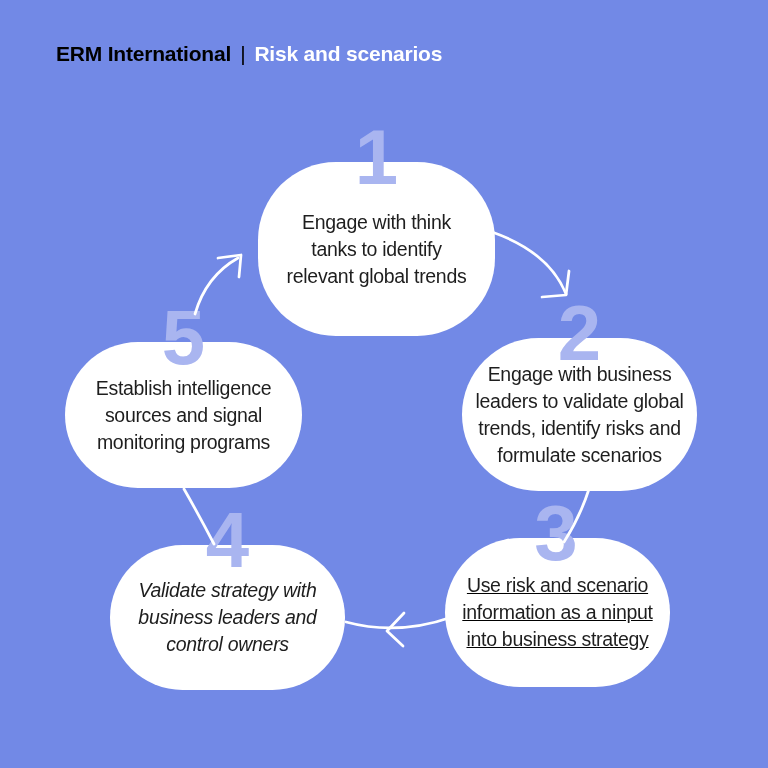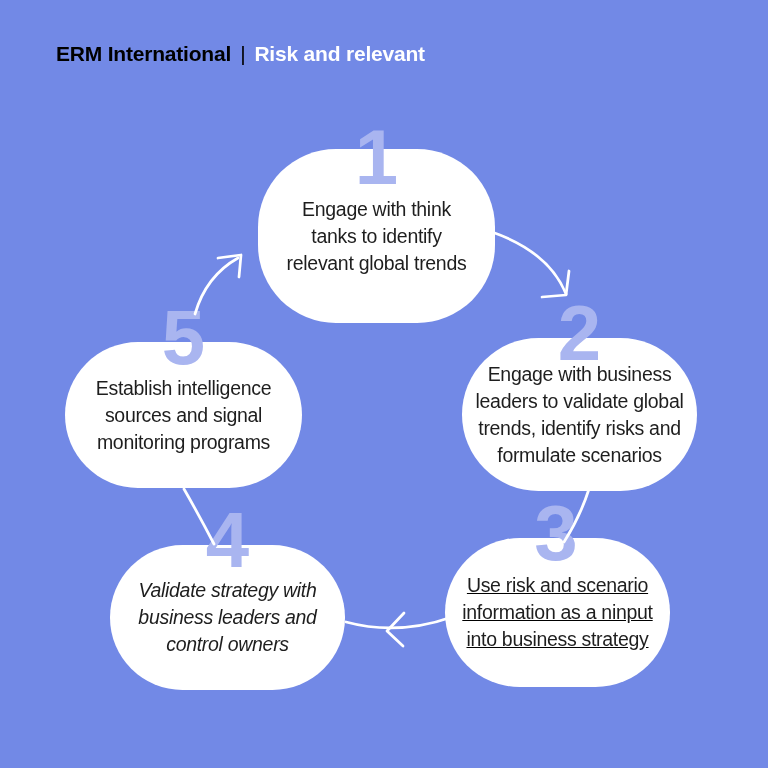--- a/index.html
+++ b/index.html
@@ -72,33 +72,33 @@
     justify-content: center;
   }
   .bubble-text {
     font-size: 19.5px;
     line-height: 27px;
     letter-spacing: -0.3px;
     color: #1E1E1E;
     text-align: center;
     white-space: pre-line;
   }
-  .b1 { left: 258px; top: 149px; width: 237px; height: 174px; }
+  .b1 { left: 258px; top: 162px; width: 237px; height: 174px; }
   .b2 { left: 462px; top: 338px; width: 235px; height: 153px; }
   .b3 { left: 445px; top: 538px; width: 225px; height: 149px; text-decoration: underline; }
   .b4 { left: 110px; top: 545px; width: 235px; height: 145px; font-style: italic; }
   .b5 { left:  65px; top: 342px; width: 237px; height: 146px; }
 </style>
 </head>
 <body>
 
 <div class="canvas">
 
   <div class="header">
-    <span class="brand">ERM International</span><span class="sep">|</span><span class="title">Risk and relevant</span>
+    <span class="brand">ERM International</span><span class="sep">|</span><span class="title">Risk and scenarios</span>
   </div>
 
   <svg class="arrows" viewBox="0 0 768 768" xmlns="http://www.w3.org/2000/svg">
     <path d="M 492 232 Q 549 252 566 294"></path>
     <path d="M 569 271 L 566 295 L 542 297"></path>
     <path d="M 589 489 Q 580 517 564 542"></path>
     <path d="M 452 617 Q 398 636 346 622"></path>
     <path d="M 404 613 L 387 631 L 403 646"></path>
     <path d="M 184 489 Q 200 517 214 544"></path>
     <path d="M 195 314 Q 206 276 238 258"></path>

